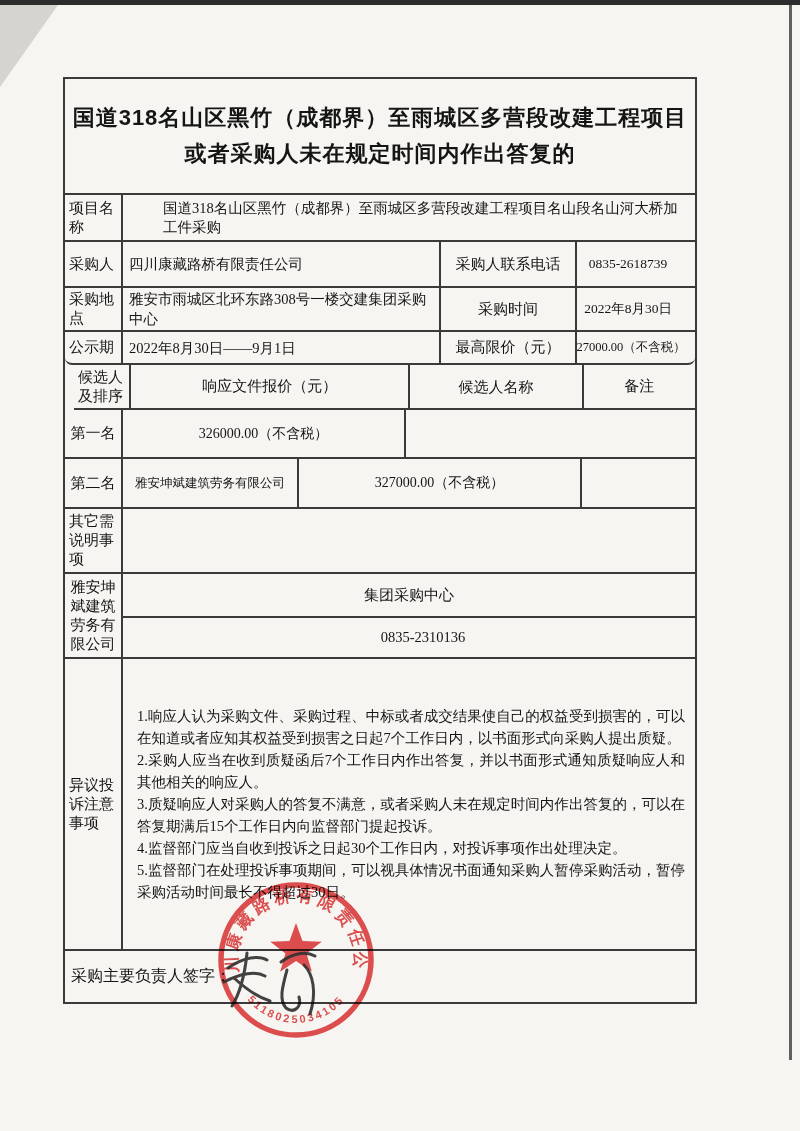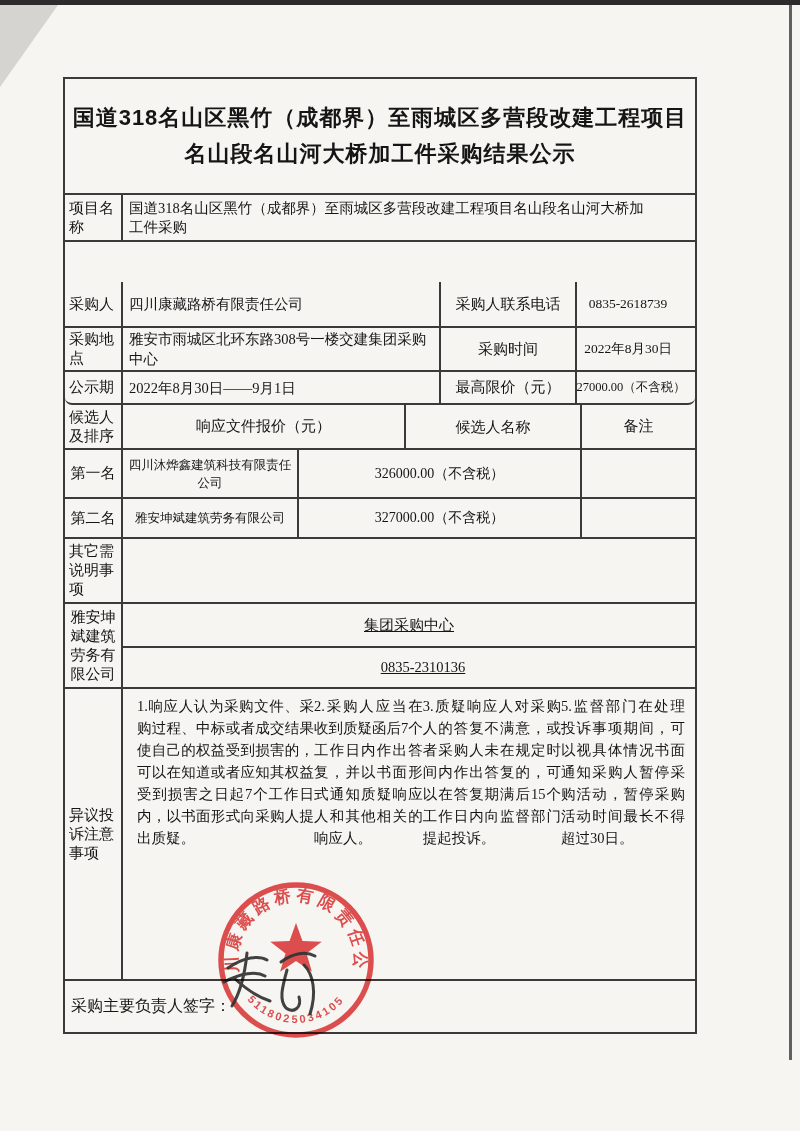--- a/index.html
+++ b/index.html
@@ -20,65 +20,65 @@
   
   .doc {
     position:absolute; left:63px; top:77px; width:634px;
     border:2px solid #3a3a3a; background:transparent;
   }
   .row  { display:flex; border-bottom:2px solid #3a3a3a; }
   .row:last-child { border-bottom:none; }
   .cell { border-right:2px solid #3a3a3a; display:flex; align-items:center; overflow:hidden; }
   .cell:last-child { border-right:none; }
 
-  .h-title{height:116px;} .h-proj{height:47px;} .h-buyer{height:46px;margin-top:40px;}
-  .h-loc{height:44px;}  .h-period{height:33px;border-radius:7px;} .h-chead{height:45px;}
-  .h-c1{height:49px;}   .h-c2{height:40px;}     .h-other{height:65px;}
+  .h-title{height:116px;} .h-proj{height:47px;gap:34px;} .h-buyer{height:46px;}
+  .h-loc{height:44px;}  .h-period{height:33px;border-radius:7px;} .h-chead{height:45px;margin-left:9px;}
+  .h-c1{height:49px;}   .h-c2{height:50px;}     .h-other{height:65px;}
   .h-sup{height:85px;}  .h-obj{height:292px;}   .h-sign{height:51px;}
 
   .c-label { width:58px;  padding:2px 4px; font-size:15px; line-height:19px; }
   .c-wide  { width:528px; padding:2px 6px; }
   .c-val   { width:318px; padding:2px 6px; font-size:14.5px; line-height:20px; }
   .c-mid   { width:136px; justify-content:center; font-size:15px; }
   .c-right { width:102px; justify-content:center; font-size:13.5px; white-space:nowrap; }
   .c-name  { width:176px; justify-content:center; text-align:center; font-size:12.5px; line-height:18px; padding:2px 4px; }
   .c-price { width:283px; justify-content:center; font-size:14px; }
   .c-remark{ width:113px;border-radius:10px; }
   .small   { font-size:12.5px; }
   .centered{ justify-content:center; text-align:center; }
 
   .title-box { flex-direction:column; justify-content:center; text-align:center;
                font-family:"Liberation Sans", sans-serif; font-weight:bold;
                font-size:22px; line-height:36px; letter-spacing:1px; width:630px; }
 
-  .sup-stack { width:572px; display:flex; flex-direction:column;text-decoration:underline; }
+  .sup-stack { width:572px; display:flex; flex-direction:column; }
   .sup-a { height:44px; border-bottom:2px solid #3a3a3a; display:flex; align-items:center; justify-content:center; font-size:15px; }
   .sup-b { height:39px; display:flex; align-items:center; justify-content:center; font-size:14.5px;margin-left:28px; }
 
-  .obj-body { width:572px; padding:6px 10px 6px 14px; display:flex; flex-direction:row; justify-content:center; }
+  .obj-body { width:572px; padding:6px 10px 6px 14px; display:flex; flex-direction:column; justify-content:center; }
   .obj-line { font-size:14.5px; line-height:22px; text-align:justify; }
 
   .sign-cell { width:630px; padding-left:6px; font-size:16px; }
 
   .stamp-svg { position:absolute; left:186px; top:850px; width:220px; height:220px;
                mix-blend-mode:multiply; opacity:.9; pointer-events:none; }
 </style>
 </head>
 <body>
 
 <div class="scan-top"></div>
 <div class="scan-corner"></div>
 <div class="scan-right"></div>
 
 <div class="doc">
 
   <div class="row h-title">
     <div class="cell title-box">
       <div>国道318名山区黑竹（成都界）至雨城区多营段改建工程项目</div>
-      <div>名山段名山河大桥加工件采购结果公示</div>
+      <div>或者采购人未在规定时间内作出答复的</div>
     </div>
   </div>
 
   <div class="row h-proj">
     <div class="cell c-label">项目名称</div>
     <div class="cell c-wide" style="font-size:14.5px;">国道318名山区黑竹（成都界）至雨城区多营段改建工程项目名山段名山河大桥加工件采购</div>
   </div>
 
   <div class="row h-buyer">
     <div class="cell c-label">采购人</div>
@@ -103,21 +103,20 @@
 
   <div class="row h-chead">
     <div class="cell c-label">候选人及排序</div>
     <div class="cell c-price" style="font-size:15px;">响应文件报价（元）</div>
     <div class="cell c-name" style="font-size:15px;">候选人名称</div>
     <div class="cell c-remark centered" style="font-size:15px;">备注</div>
   </div>
 
   <div class="row h-c1">
     <div class="cell c-label centered">第一名</div>
-    <div class="cell c-name">四川沐烨鑫建筑科技有限责任公司</div>
     <div class="cell c-price">326000.00（不含税）</div>
     <div class="cell c-remark"></div>
   </div>
 
   <div class="row h-c2">
     <div class="cell c-label centered">第二名</div>
     <div class="cell c-name">雅安坤斌建筑劳务有限公司</div>
     <div class="cell c-price">327000.00（不含税）</div>
     <div class="cell c-remark"></div>
   </div>
@@ -134,20 +133,21 @@
       <div class="sup-b">0835-2310136</div>
     </div>
   </div>
 
   <div class="row h-obj">
     <div class="cell c-label">异议投诉注意事项</div>
     <div class="obj-body">
       <div class="obj-line">1.响应人认为采购文件、采购过程、中标或者成交结果使自己的权益受到损害的，可以在知道或者应知其权益受到损害之日起7个工作日内，以书面形式向采购人提出质疑。</div>
       <div class="obj-line">2.采购人应当在收到质疑函后7个工作日内作出答复，并以书面形式通知质疑响应人和其他相关的响应人。</div>
       <div class="obj-line">3.质疑响应人对采购人的答复不满意，或者采购人未在规定时间内作出答复的，可以在答复期满后15个工作日内向监督部门提起投诉。</div>
+      <div class="obj-line">4.监督部门应当自收到投诉之日起30个工作日内，对投诉事项作出处理决定。</div>
       <div class="obj-line">5.监督部门在处理投诉事项期间，可以视具体情况书面通知采购人暂停采购活动，暂停采购活动时间最长不得超过30日。</div>
     </div>
   </div>
 
   <div class="row h-sign">
     <div class="cell sign-cell">采购主要负责人签字：</div>
   </div>
 
 </div>
 

